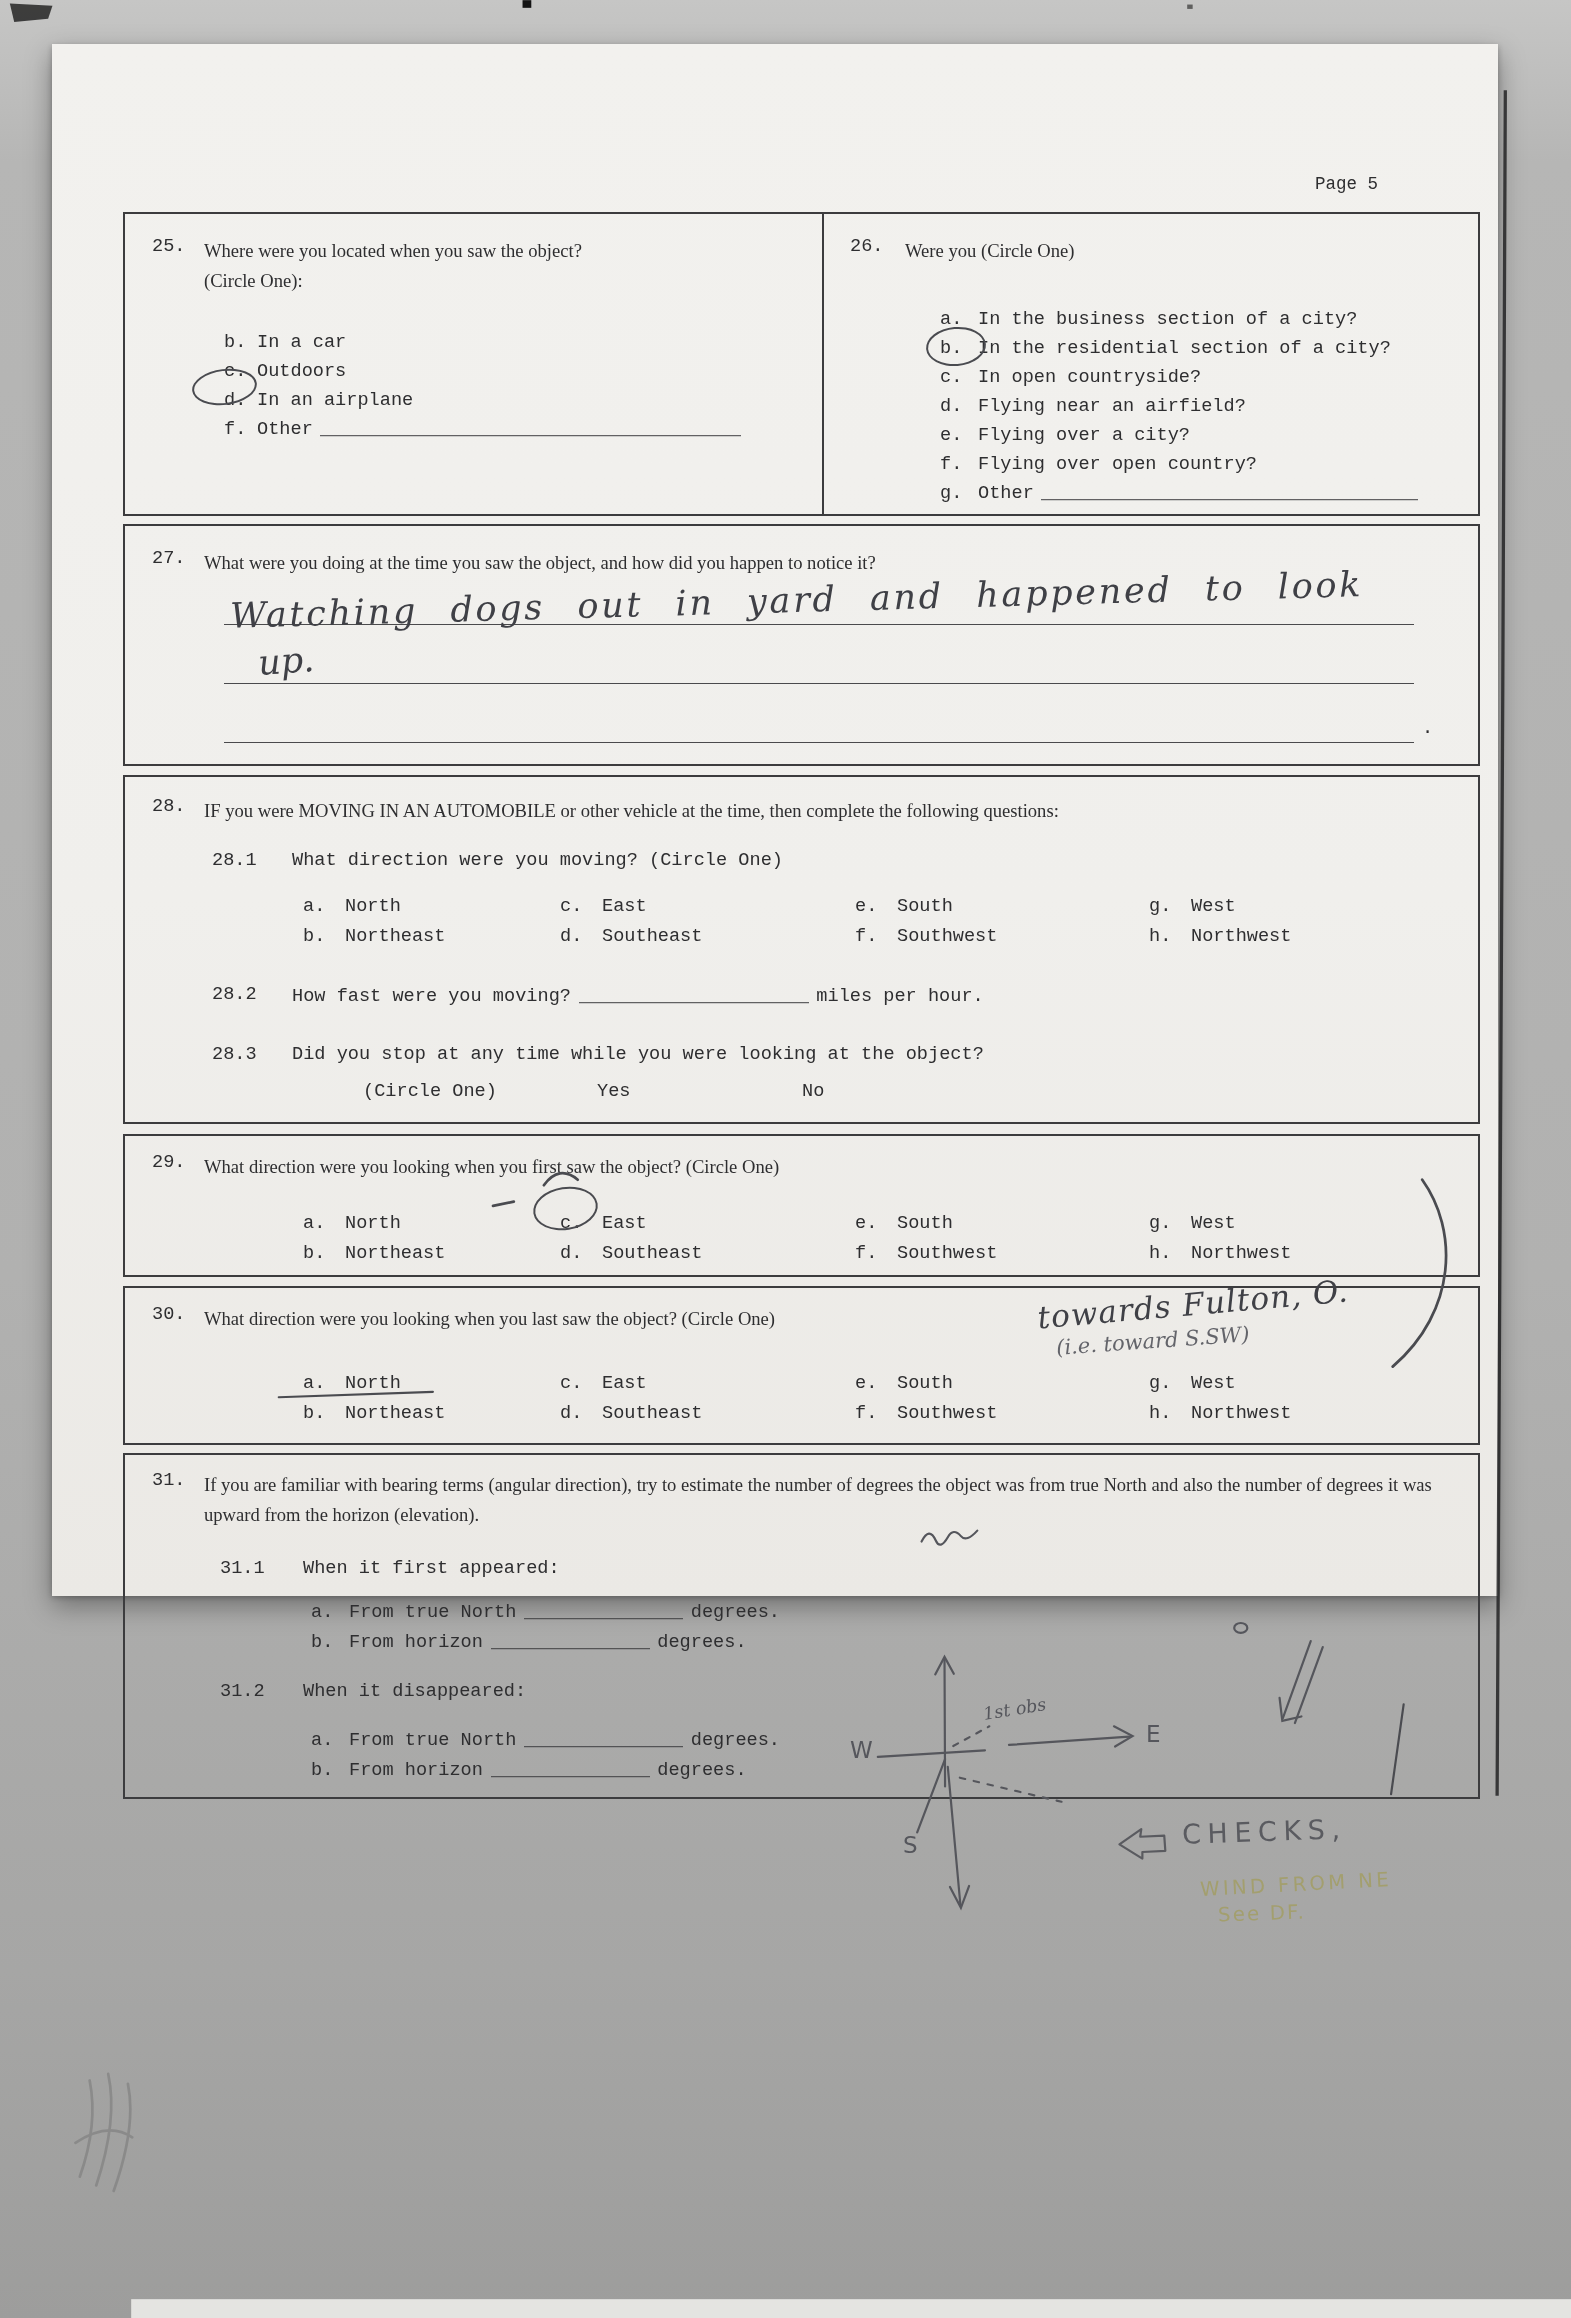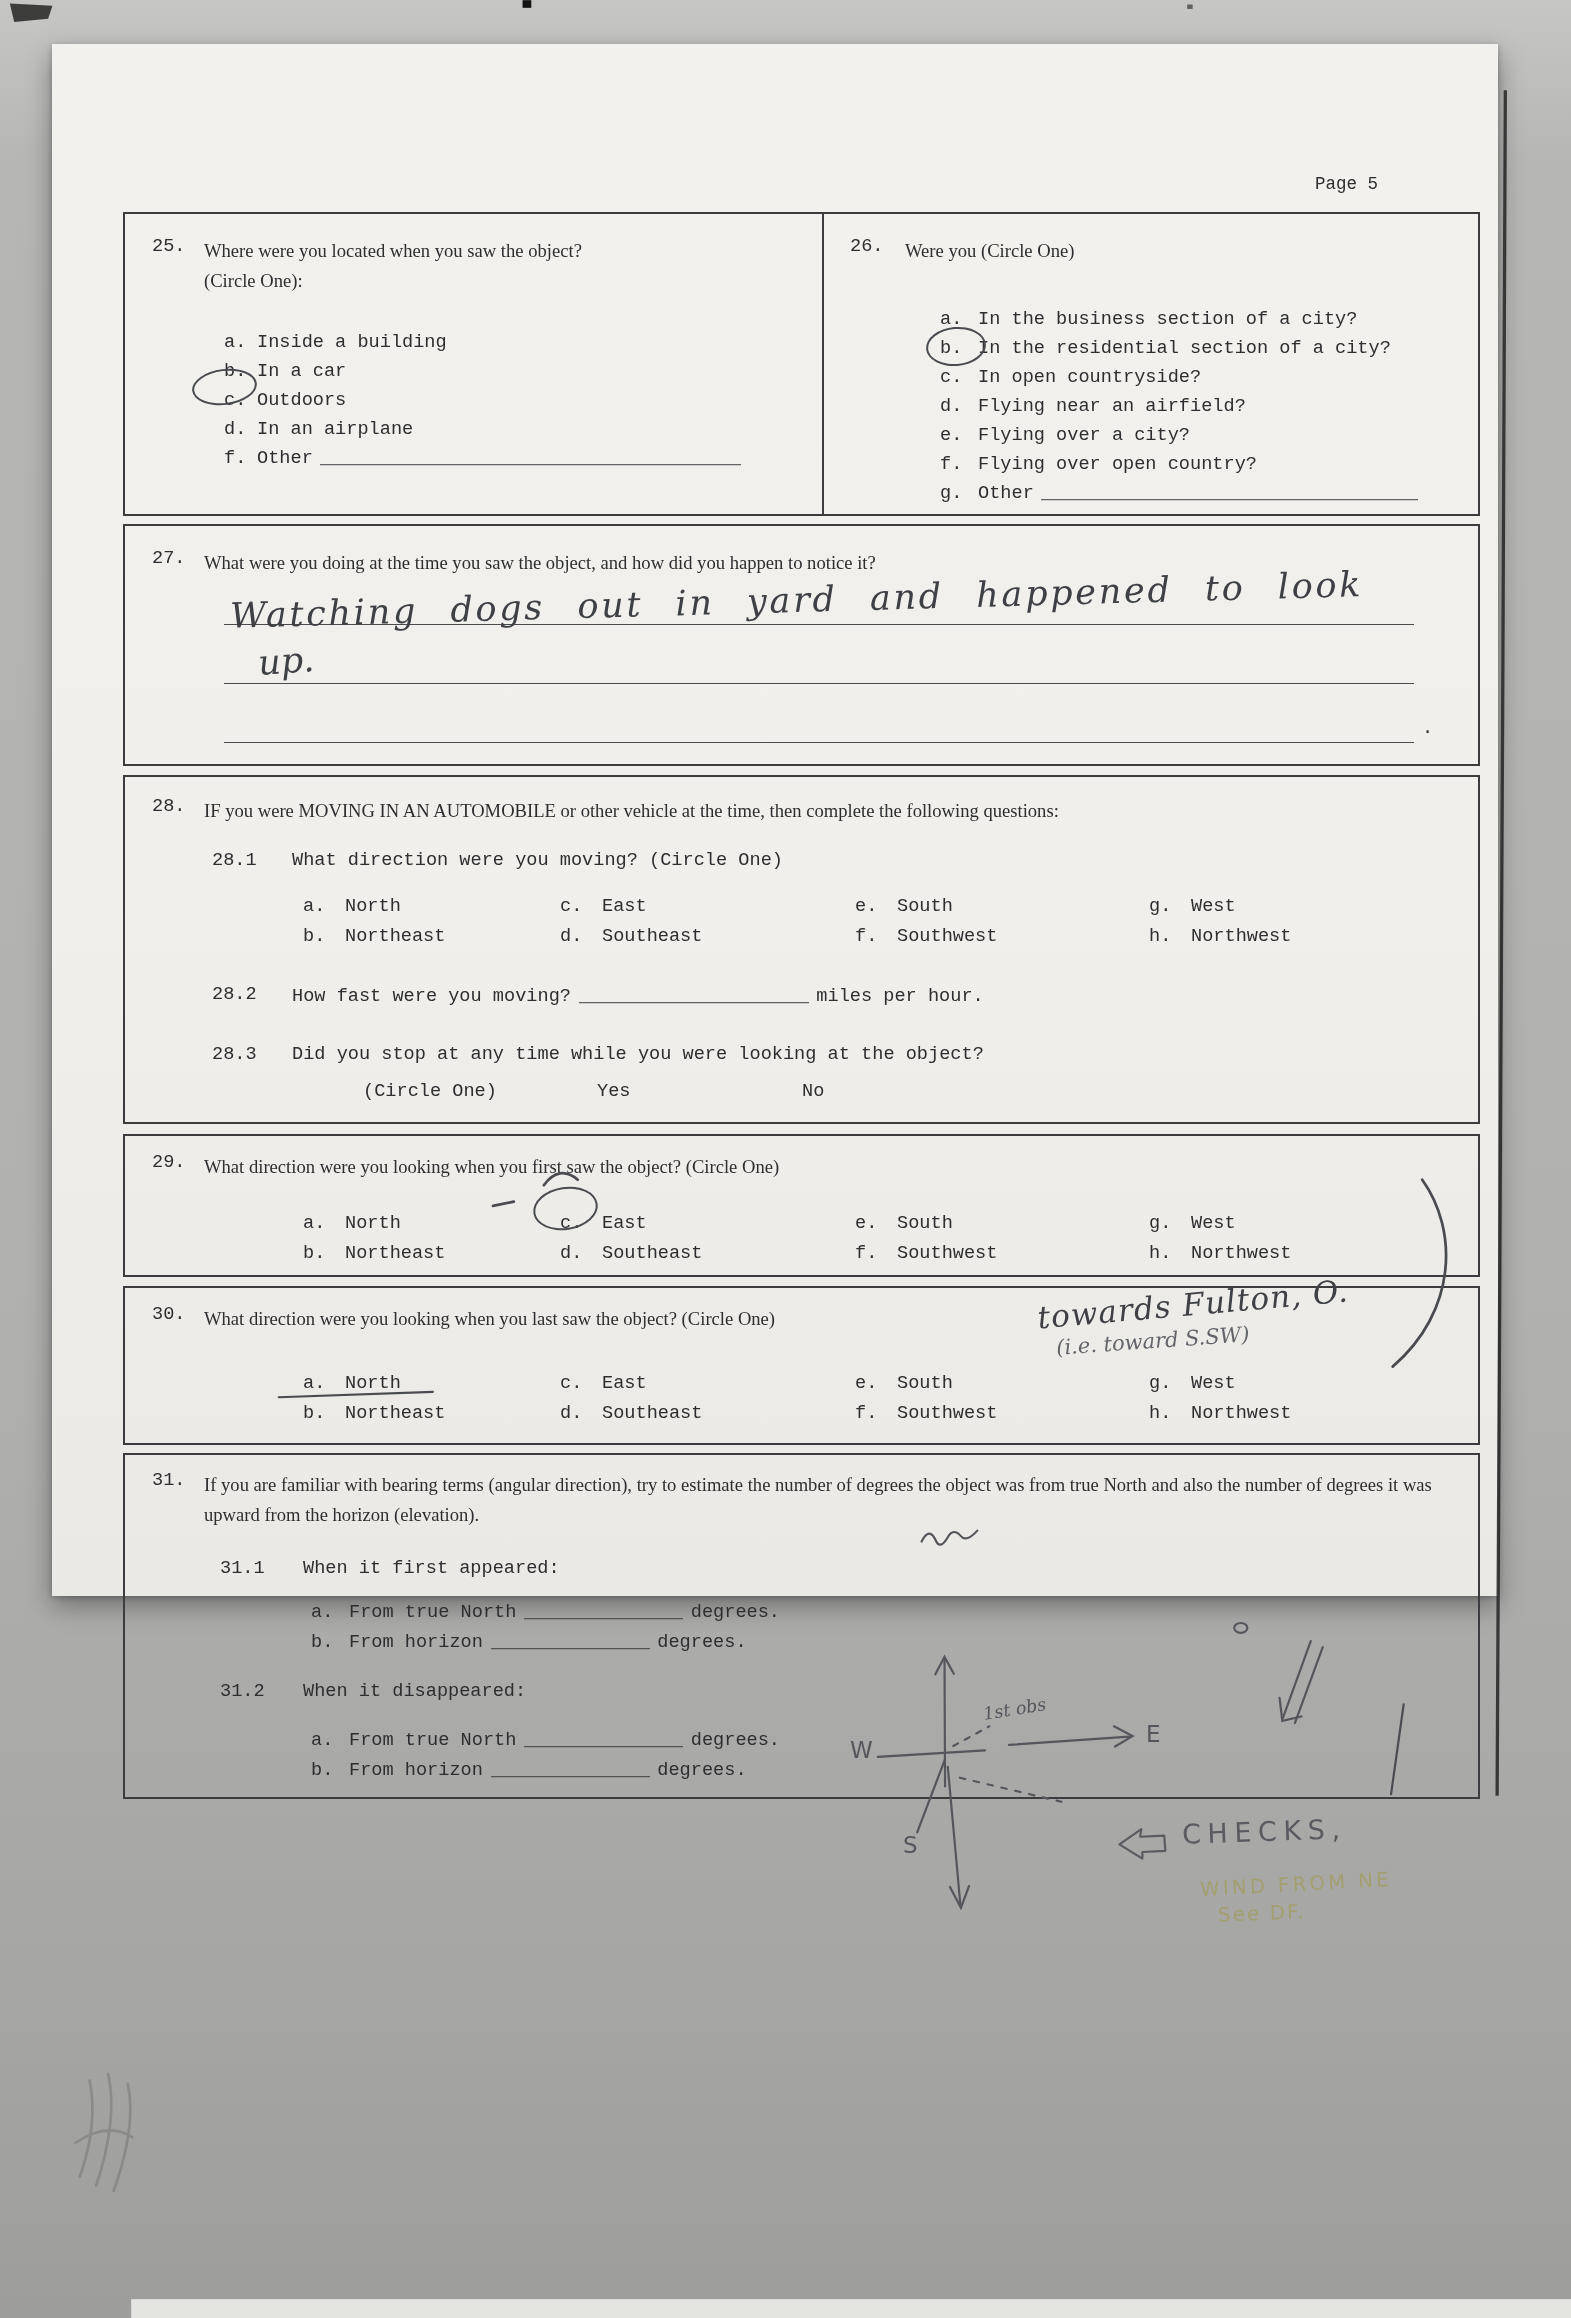--- a/index.html
+++ b/index.html
@@ -52,21 +52,20 @@
 <div class="paper">
 
   <div class="page-label">Page 5</div>
 
   <div class="box box1">
     <div class="col-l">
       <div class="qhead" style="left:27px;top:22px">
         <span class="num">25.</span><span class="qtext"><span>Where were you located when you saw the object?</span><br><span>(Circle One):</span></span>
       </div>
       <div class="opts opts25">
-        <div><span class="ol">a.</span><span>Inside a building</span></div>
         <div><span class="ol">b.</span><span>In a car</span></div>
         <div><span class="ol">c.</span><span>Outdoors</span></div>
         <div><span class="ol">d.</span><span>In an airplane</span></div>
         <div><span class="ol">f.</span><span>Other</span><span class="blank" style="width:421px"></span></div>
       </div>
     </div>
     <div class="col-r">
       <div class="qhead" style="left:26px;top:22px">
         <span class="num26">26.</span><span class="qtext">Were you (Circle One)</span>
       </div>

